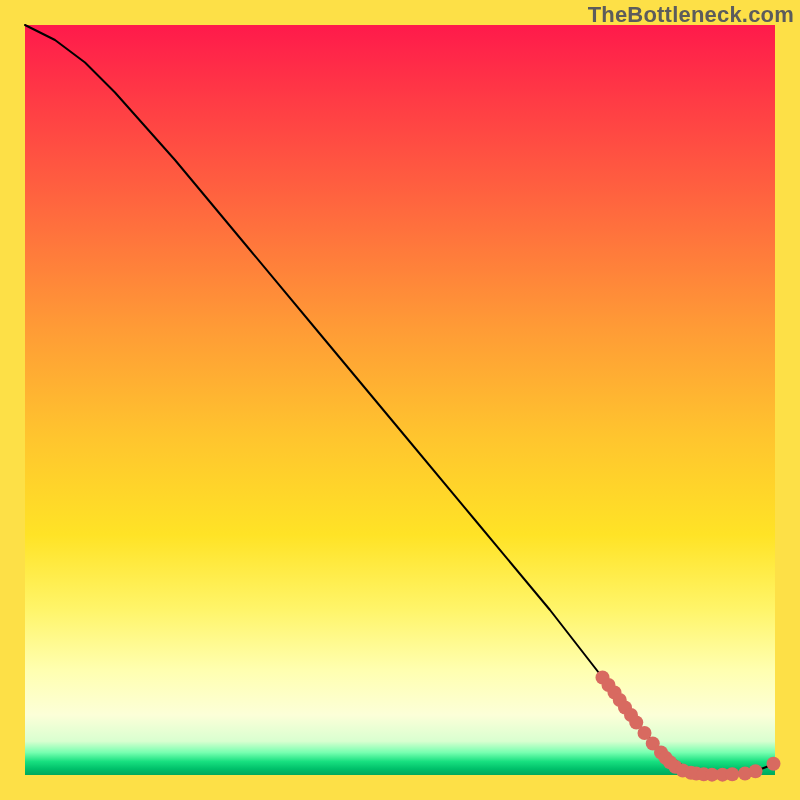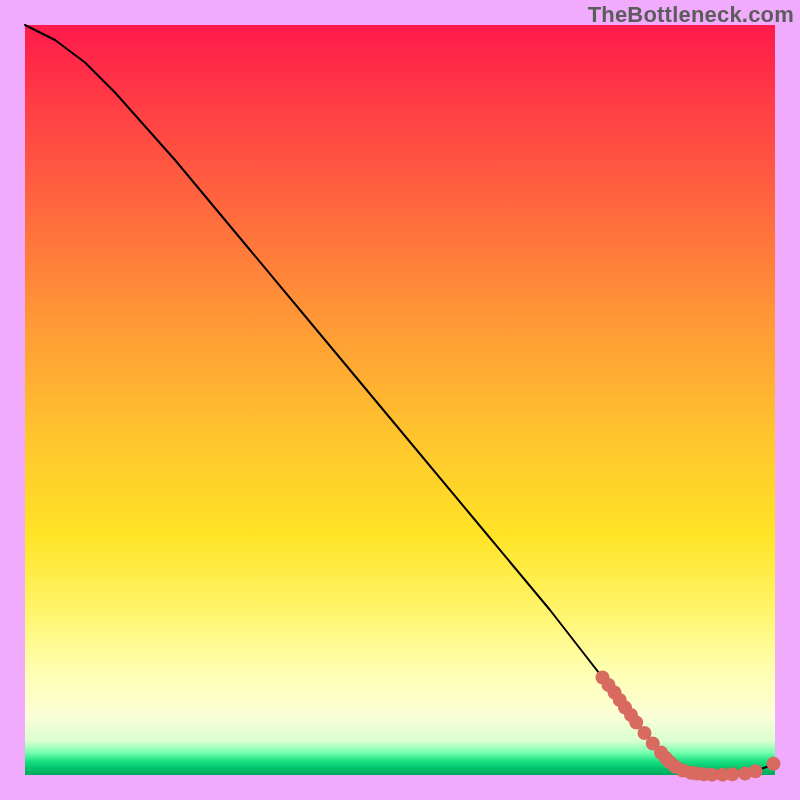--- a/index.html
+++ b/index.html
@@ -10,21 +10,21 @@
     background: #000;
     overflow: hidden;
     font-family: Arial, Helvetica, sans-serif;
   }
   .frame {
     position: absolute;
     top: 0;
     left: 0;
     width: 800px;
     height: 800px;
-    background: #f0abfc;
+    background: #fde047;
   }
   .plot {
     position: absolute;
     top: 25px;
     left: 25px;
     width: 750px;
     height: 750px;
     
     background: linear-gradient(
       to bottom,

